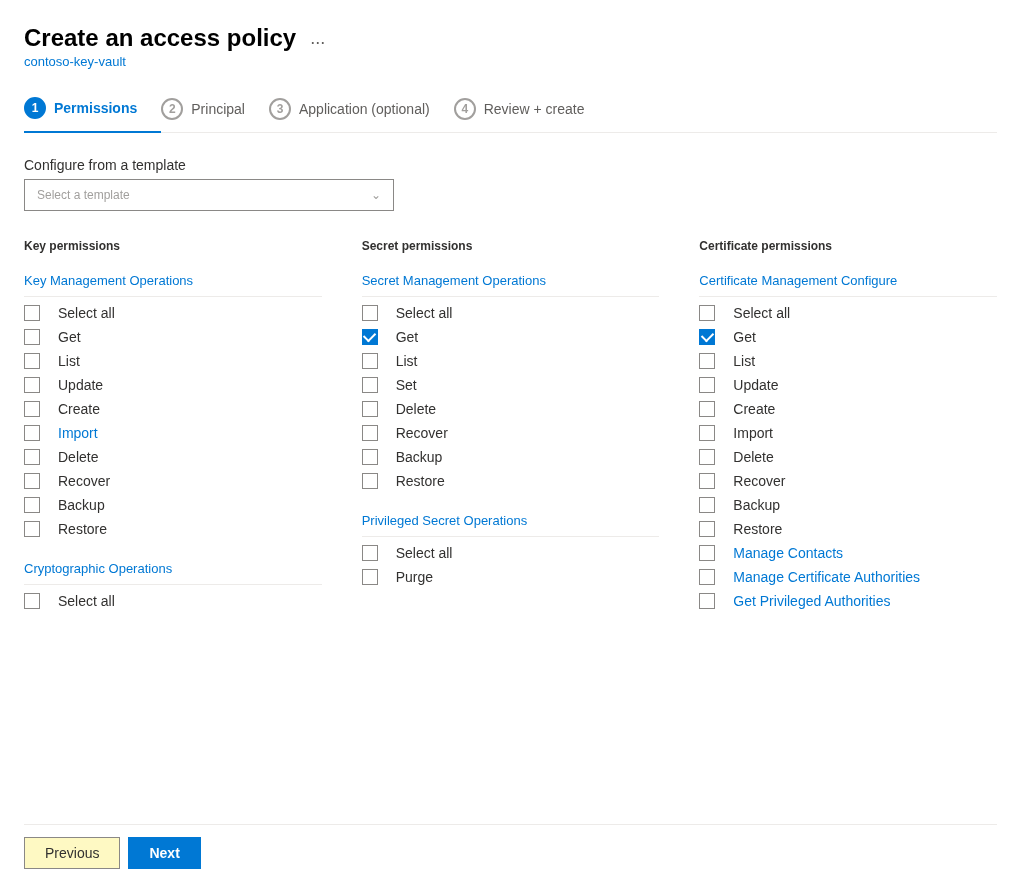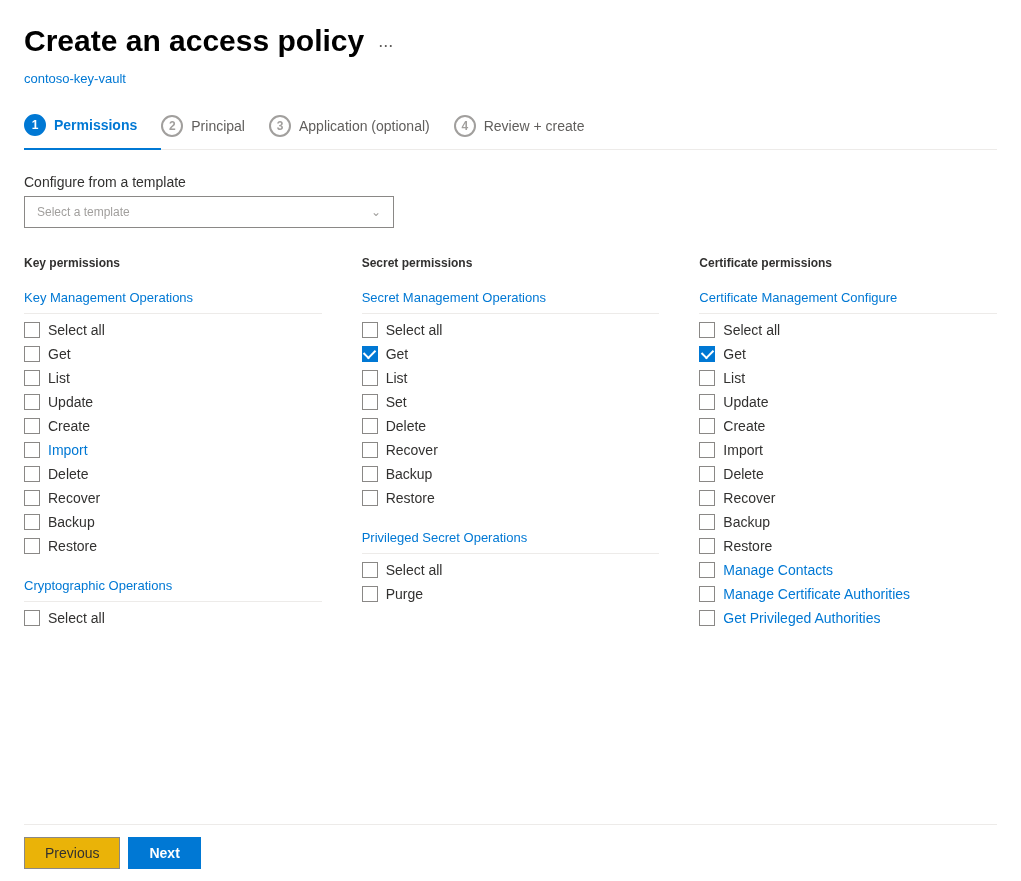--- a/index.html
+++ b/index.html
@@ -23,36 +23,36 @@
     
     .header {
       margin-bottom: 16px;
     }
     .header-title-row {
       display: flex;
       align-items: center;
       gap: 10px;
     }
     .page-title {
-      font-size: 30px;
+      font-size: 24px;
       font-weight: 600;
       color: #000;
     }
     .ellipsis-btn {
       font-size: 18px;
       color: #605e5c;
       cursor: pointer;
       background: none;
       border: none;
       padding: 0 4px;
     }
     .breadcrumb {
       color: #0078d4;
       font-size: 13px;
-      margin-top: 13px;
+      margin-top: 2px;
       cursor: pointer;
     }
 
     
     .wizard-steps {
       display: flex;
       align-items: center;
       gap: 0;
       margin-bottom: 24px;
       border-bottom: 1px solid #edebe9;
@@ -153,21 +153,21 @@
 
     .permission-divider {
       border: none;
       border-top: 1px solid #edebe9;
       margin: 6px 0 8px 0;
     }
 
     .checkbox-item {
       display: flex;
       align-items: center;
-      gap: 8px;
+      gap: 18px;
       margin-bottom: 8px;
       cursor: pointer;
     }
 
     .checkbox {
       width: 16px;
       height: 16px;
       border: 1px solid #8a8886;
       background: #fff;
       flex-shrink: 0;
@@ -210,21 +210,21 @@
 
     .btn {
       height: 32px;
       padding: 0 20px;
       font-size: 14px;
       cursor: pointer;
       border: 1px solid;
       font-family: inherit;
     }
     .btn-previous {
-      background: #eab308;
+      background: #fef9c3;
       border-color: #8a8886;
       color: #323130;
     }
     .btn-next {
       background: #0078d4;
       border-color: #0078d4;
       color: #fff;
       font-weight: 600;
     }
 

